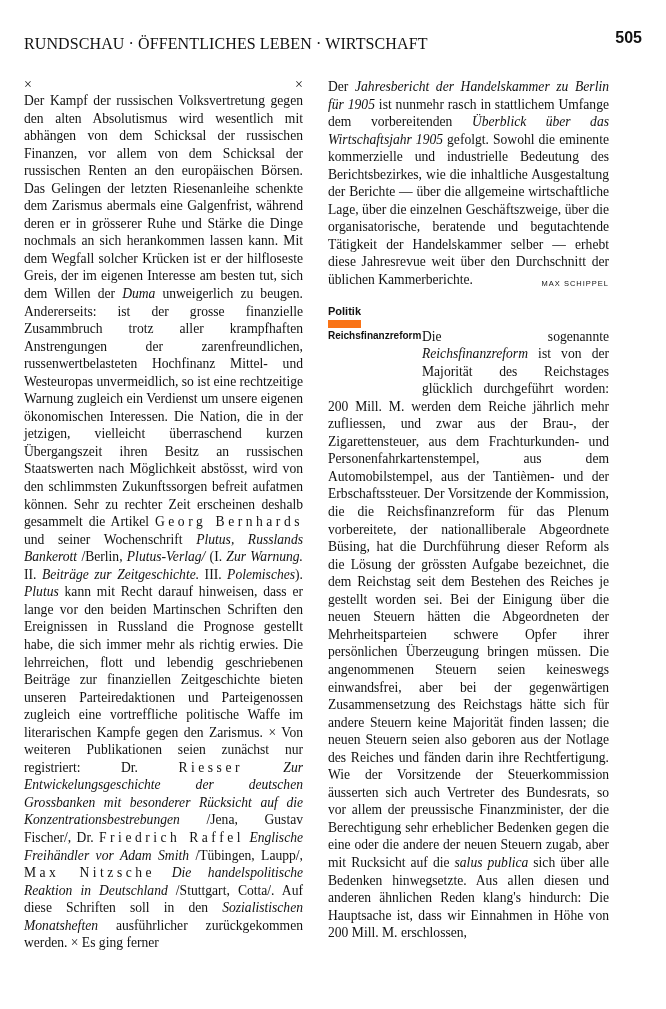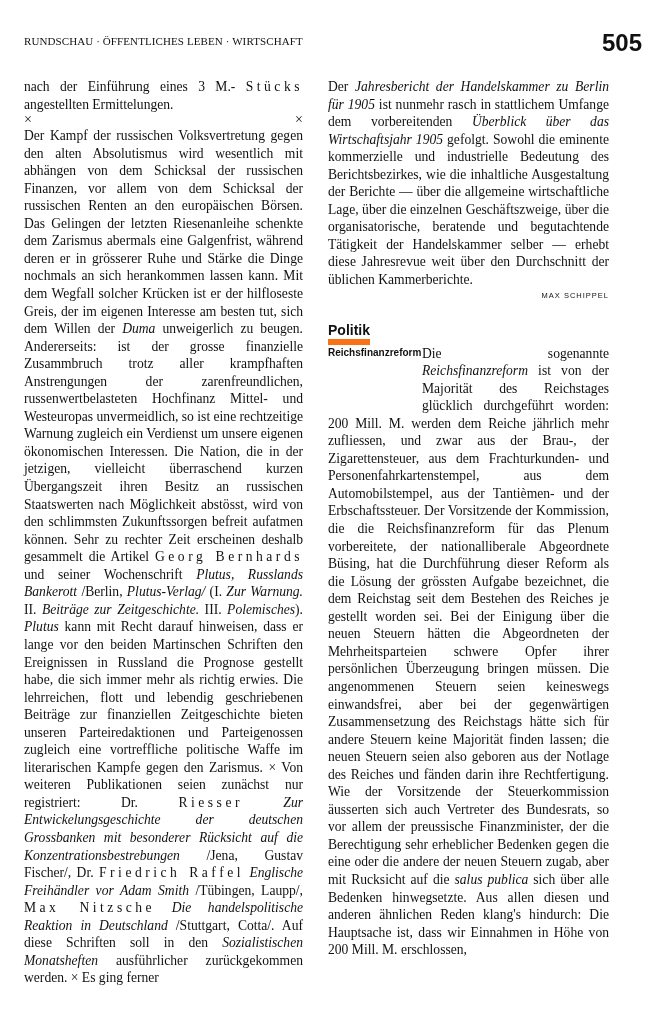--- a/index.html
+++ b/index.html
@@ -1,46 +1,42 @@
 <!DOCTYPE html>
 <html><head>
 <meta charset="utf-8">
 <style>
   html, body { margin:0; padding:0; background:#ffffff; }
   body { width:666px; height:1009px; position:relative; overflow:hidden; color:#111; font-family:"Liberation Serif", "DejaVu Serif", serif; }
   .header { position:absolute; top:33px; left:24px; right:24px; height:20px; }
-  .running-head { position:absolute; left:0; top:2px; font-size:11px; letter-spacing:0.1px; font-family:"Liberation Serif", serif; }
-  .page-number { position:absolute; right:0; top:-4px; font-size:24px; font-weight:bold; font-family:"Liberation Sans", sans-serif; }
+  .running-head { position:absolute; left:0; top:2px; font-size:16px; letter-spacing:0.1px; font-family:"Liberation Serif", serif; }
+  .page-number { position:absolute; right:0; top:-4px; font-size:16px; font-weight:bold; font-family:"Liberation Sans", sans-serif; }
   .col { position:absolute; top:78px; font-size:13.6px; line-height:17.55px; text-align:justify; }
   .col-left { left:24px; width:279px; }
   .col-right { left:328px; width:281px; }
   .para { margin:0; }
   .sp { letter-spacing:3.5px; }
   .i { font-style:italic; }
   .crosses { display:flex; justify-content:space-between; height:14px; line-height:14px; font-size:14px; }
   .side-block { position:relative; }
   .side-label { float:left; width:94px; height:52px; font-family:"Liberation Sans", sans-serif; font-weight:bold; font-size:10px; line-height:11px; padding-top:2px; }
   .side-label.two { height:52px; }
-  .signature { float:right; font-family:"Liberation Sans", sans-serif; font-size:7.5px; letter-spacing:1px; margin-top:16px; }
-  .section-title { font-family:"Liberation Sans", sans-serif; font-weight:bold; font-size:14px; margin-top:16px; line-height:18px; display:inline-block; border-bottom:6px solid #f97316; }
+  .signature { float:right; font-family:"Liberation Sans", sans-serif; font-size:7.5px; letter-spacing:1px; margin-top:4px; }
+  .section-title { font-family:"Liberation Sans", sans-serif; font-weight:bold; font-size:11px; margin-top:9px; line-height:18px; display:inline-block; border-bottom:8px solid #f97316; }
   .clear { clear:both; }
 </style>
 </head>
 <body>
 
 <div class="header">
   <span class="running-head">RUNDSCHAU · ÖFFENTLICHES LEBEN · WIRTSCHAFT</span>
   <span class="page-number">505</span>
 </div>
 
 <div class="col col-left">
-  <p class="para">
-    <span>nach der Einführung eines 3 M.-</span>
-    <span class="sp">Stücks</span><span> angestellten Ermittelungen.</span>
-  </p>
   <div class="crosses">
     <span>×</span>
     <span>×</span>
   </div>
   <div class="side-block">
     <p class="para"><span>Der Kampf der russischen Volksvertretung gegen den alten Absolutismus wird wesentlich mit abhängen von dem Schicksal der russischen Finanzen, vor allem von dem Schicksal der russischen Renten an den europäischen Börsen. Das Gelingen der letzten Riesenanleihe schenkte dem Zarismus abermals eine Galgenfrist, während deren er in grösserer Ruhe und Stärke die Dinge nochmals an sich herankommen lassen kann. Mit dem Wegfall solcher Krücken ist er der hilfloseste Greis, der im eigenen Interesse am besten tut, sich dem Willen der </span><span class="i">Duma</span><span> unweigerlich zu beugen. Andererseits: ist der grosse finanzielle Zusammbruch trotz aller krampfhaften Anstrengungen der zarenfreundlichen, russenwertbelasteten Hochfinanz Mittel- und Westeuropas unvermeidlich, so ist eine rechtzeitige Warnung zugleich ein Verdienst um unsere eigenen ökonomischen Interessen. Die Nation, die in der jetzigen, vielleicht überraschend kurzen Übergangszeit ihren Besitz an russischen Staatswerten nach Möglichkeit abstösst, wird von den schlimmsten Zukunftssorgen befreit aufatmen können. Sehr zu rechter Zeit erscheinen deshalb gesammelt die Artikel </span><span class="sp">Georg Bernhards</span><span> und seiner Wochenschrift </span><span class="i">Plutus, Russlands Bankerott</span><span> /Berlin, </span><span class="i">Plutus-Verlag/</span><span> (I. </span><span class="i">Zur Warnung.</span><span> II. </span><span class="i">Beiträge zur Zeitgeschichte.</span><span> III. </span><span class="i">Polemisches</span><span>). </span><span class="i">Plutus</span><span> kann mit Recht darauf hinweisen, dass er lange vor den beiden Martinschen Schriften den Ereignissen in Russland die Prognose gestellt habe, die sich immer mehr als richtig erwies. Die lehrreichen, flott und lebendig geschriebenen Beiträge zur finanziellen Zeitgeschichte bieten unseren Parteiredaktionen und Parteigenossen zugleich eine vortreffliche politische Waffe im literarischen Kampfe gegen den Zarismus. × Von weiteren Publikationen seien zunächst nur registriert: Dr. </span><span class="sp">Riesser</span><span class="i"> Zur Entwickelungsgeschichte der deutschen Grossbanken mit besonderer Rücksicht auf die Konzentrationsbestrebungen</span><span> /Jena, Gustav Fischer/, Dr. </span><span class="sp">Friedrich Raffel</span><span class="i"> Englische Freihändler vor Adam Smith</span><span> /Tübingen, Laupp/, </span><span class="sp">Max Nitzsche</span><span class="i"> Die handelspolitische Reaktion in Deutschland</span><span> /Stuttgart, Cotta/. Auf diese Schriften soll in den </span><span class="i">Sozialistischen Monatsheften</span><span> ausführlicher zurückgekommen werden. × Es ging ferner</span></p>
   </div>
 </div>
 
 <div class="col col-right">

